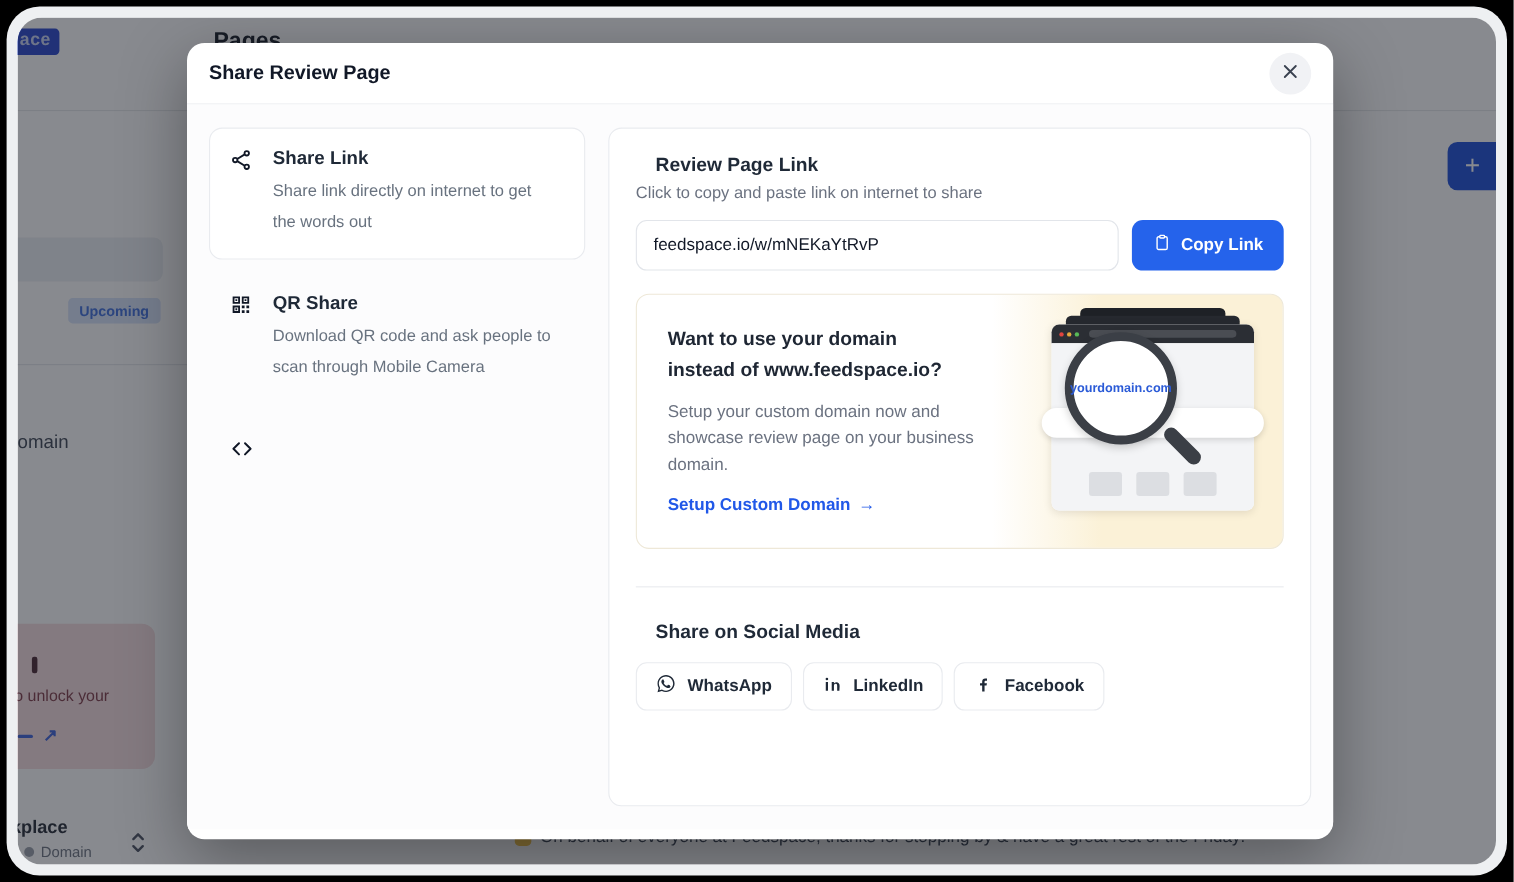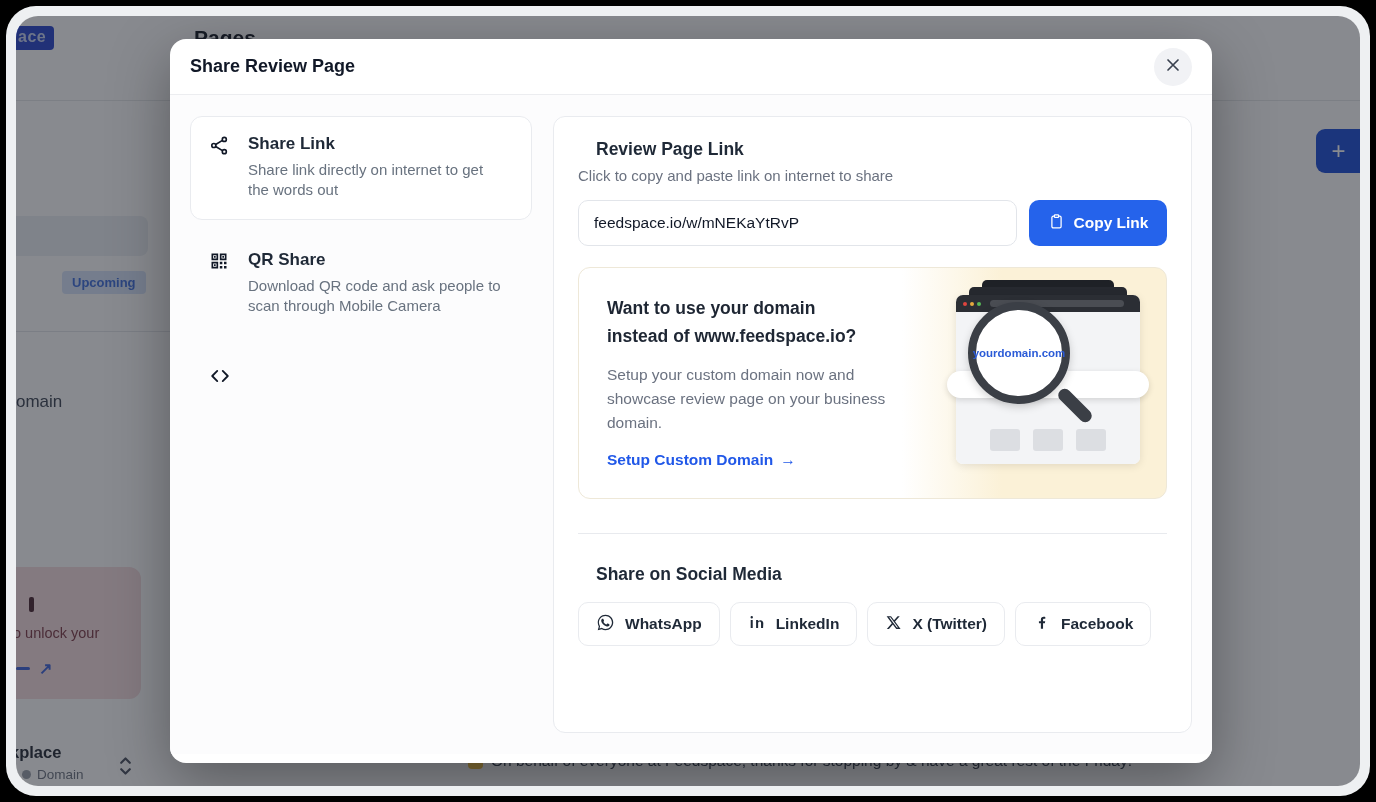--- a/index.html
+++ b/index.html
@@ -56,21 +56,21 @@
   .modal-body { display:flex; gap:21px; padding:21px 20px; background:#fcfcfd; height:659px; }
 
   
   .nav-col { width:342px; flex:0 0 auto; }
   .nav-card { display:flex; gap:15px; padding:17px 18px 19px; background:#fff;
     border:1px solid #e9ebef; border-radius:12px; cursor:pointer; }
   .nav-item { display:flex; gap:15px; padding:0 19px; margin-top:30px; cursor:pointer; }
   .nav-item.third { margin-top:48px; }
   .nav-ic { width:24px; flex:0 0 auto; padding-top:1px; }
   .nav-title { font-size:17px; font-weight:700; color:#1f2937; margin-bottom:6px; }
-  .nav-desc { font-size:15px; line-height:20px; color:#68727f; max-width:256px; }
+  .nav-desc { font-size:15px; line-height:28px; color:#68727f; max-width:256px; }
 
   
   .panel { flex:1; background:#fff; border:1px solid #e9ebef; border-radius:12px; padding:22px 24px; }
   .sec-title { font-size:17.5px; font-weight:700; color:#1f2937;margin-left:18px; }
   .sec-sub { font-size:15px; color:#6b7280; margin-top:7px; }
   .link-row { display:flex; gap:12px; margin-top:16px; }
   .link-input { flex:1; height:46px; border:1px solid #e2e5ea; border-radius:10px; padding:0 15px;
     font-size:15.5px; color:#111827; font-family:"Liberation Sans", sans-serif; background:#fff; }
   .copy-btn { width:138px; height:46px; background:#2563eb; color:#fff; border:none; border-radius:10px;
     font-size:15.5px; font-weight:700; display:flex; align-items:center; justify-content:center; gap:9px;
@@ -281,28 +281,20 @@
           <button class="social-btn">
             <span>
               <svg viewBox="0 0 24 24" width="18" height="18">
                   <path fill="#1f2937" d="M6.3 9.2H3.6V20h2.7V9.2zM5 4.1a1.6 1.6 0 1 0 0 3.2 1.6 1.6 0 0 0 0-3.2zM20.4 14.1c0-3.1-1.7-4.6-3.9-4.6-1.8 0-2.6 1-3 1.7V9.2h-2.7V20h2.7v-5.7c0-1.5.3-2.9 2.1-2.9 1.8 0 1.8 1.7 1.8 3V20h2.7l.3-5.9z"></path>
                 </svg>
             </span>
             <span>LinkedIn</span>
           </button>
           <button class="social-btn">
             <span>
-              <svg viewBox="0 0 24 24" width="17" height="17">
-                  <path fill="#1f2937" d="M17.8 3h3l-6.6 7.5L22 21h-6.1l-4.8-6.2L5.6 21h-3l7-8L2.3 3h6.2l4.3 5.7L17.8 3zm-1.1 16.2h1.7L7.6 4.7H5.8l10.9 14.5z"></path>
-                </svg>
-            </span>
-            <span>X (Twitter)</span>
-          </button>
-          <button class="social-btn">
-            <span>
               <svg viewBox="0 0 24 24" width="18" height="18">
                   <path fill="#1f2937" d="M13.4 20.9v-7.2h2.4l.5-2.8h-2.9V9.1c0-.8.3-1.4 1.5-1.4h1.5V5.2c-.3 0-1.2-.1-2.2-.1-2.2 0-3.7 1.3-3.7 3.8v2H7.9v2.8h2.6v7.2h2.9z"></path>
                 </svg>
             </span>
             <span>Facebook</span>
           </button>
         </div>
       </div>
 
     </div>

